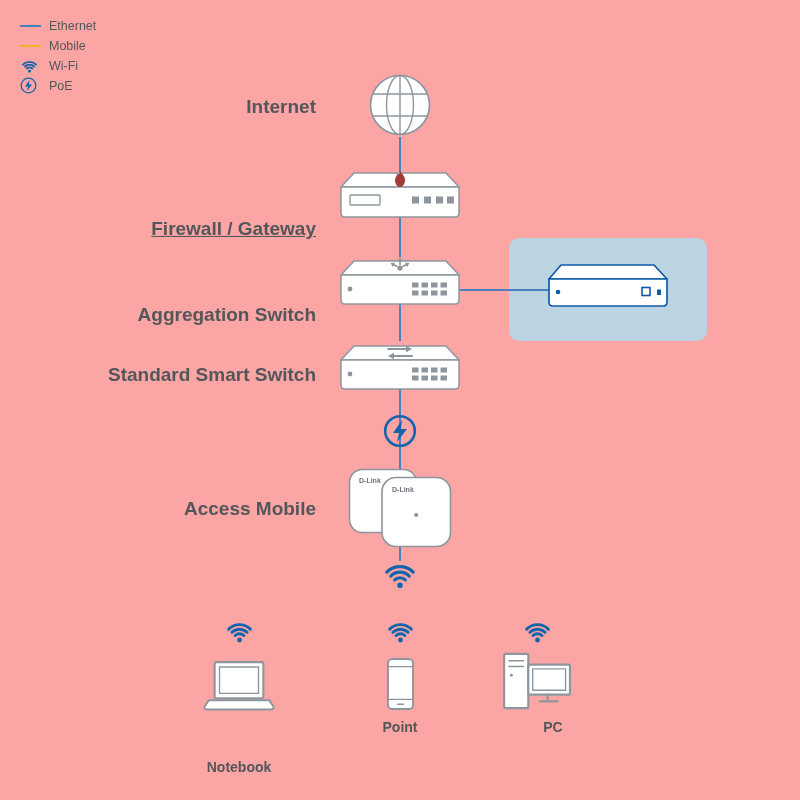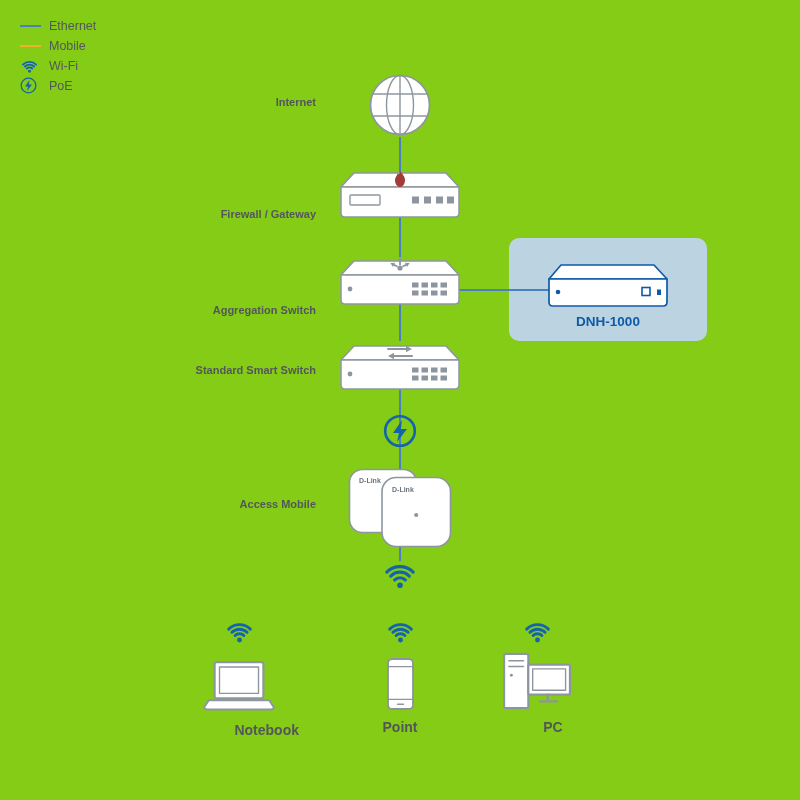--- a/index.html
+++ b/index.html
@@ -1,37 +1,37 @@
 <!DOCTYPE html>
 <html style="--ethernet-line: #4a80bf; --fiber-line: #f2b126; --wifi-blue: #1464ad; --device-gray: #8d969f; --label-text: #53575a; --dnh-highlight: #bcd3e1; --dnh-blue: #0d5ba8; --flame-red: #a23c38;"><head>
 <meta charset="utf-8">
 <style>
   * { margin:0; padding:0; box-sizing:border-box; }
   html,body { background:#fff; }
   body { font-family:"Liberation Sans","DejaVu Sans",sans-serif; }
 
-  .canvas { position:relative; width:800px; height:800px; background:#84cc16; overflow:hidden; }
+  .canvas { position:relative; width:800px; height:800px; background:#fca5a5; overflow:hidden; }
 
   
   .legend { position:absolute; left:20px; top:16px; z-index:3; }
   .legend-row { display:flex; align-items:center; height:19px; margin-bottom:1px; }
   .legend-swatch-wrap { width:26px; display:flex; align-items:center; }
   .legend-line { width:21px; height:2px; }
   .legend-line.ethernet { background:var(--ethernet-line,#4a80bf); }
   .legend-line.fiber { background:var(--fiber-line,#f2b126); }
   .legend-label { font-size:12.5px; color:var(--label-text,#53575a); margin-left:3px; }
 
   
   .dnh-panel { position:absolute; left:509px; top:238px; width:198px; height:103px;
                border-radius:10px; background:var(--dnh-highlight,#bcd3e1); z-index:0; }
   .lines { position:absolute; left:0; top:0; z-index:1; }
   .node { position:absolute; z-index:2; }
 
   
-  .node-label { position:absolute; font-size:11px; font-weight:700;
+  .node-label { position:absolute; font-size:19px; font-weight:700;
                 color:var(--label-text,#53575a); white-space:nowrap; z-index:2; }
   .left-label { right:484px; text-align:right; }
   .dnh-label { left:509px; width:198px; top:314px; text-align:center;
                color:var(--dnh-blue,#0d5ba8); font-size:13.5px; }
   .endpoint-label { text-align:center; font-size:14px; }
 
   
   .sw  { stroke:var(--device-gray,#8d969f); fill:#fff; stroke-linejoin:round; }
   .sg  { stroke:var(--device-gray,#8d969f); fill:none; stroke-linejoin:round; stroke-linecap:round; }
   .fg  { fill:var(--device-gray,#8d969f); }
@@ -111,21 +111,21 @@
       <path class="flame" d="M0,-8.5 C2,-5.5 5,-3.5 5,0.5 C5,4.6 2.8,7.4 0,7.4
                              C-2.8,7.4 -5,4.6 -5,0.5 C-5,-2.2 -3.2,-3.4 -2.1,-6.2
                              C-1.3,-4.6 -0.4,-5.2 0,-8.5 Z"></path>
     </g>
     <rect class="sg" x="14" y="25" width="30" height="10" rx="1" stroke-width="1.4"></rect>
     <rect class="fg" x="76" y="26.5" width="7" height="7"></rect>
     <rect class="fg" x="88" y="26.5" width="7" height="7"></rect>
     <rect class="fg" x="100" y="26.5" width="7" height="7"></rect>
     <rect class="fg" x="111" y="26.5" width="7" height="7"></rect>
   </svg>
-  <div class="node-label left-label" style="top:208px;">Firewall / Gateway</div>
+  <div class="node-label left-label" style="top:218px;text-decoration:underline;">Firewall / Gateway</div>
 
   <svg class="node" style="left:336px; top:255px;" width="128" height="52" viewBox="0 0 128 52">
     <path class="sw" d="M18 6 L110 6 L123 20 L5 20 Z" stroke-width="1.5"></path>
     <path class="sw" d="M5 20 H123 V45 Q123 49 119 49 H9 Q5 49 5 45 Z" stroke-width="1.5"></path>
     <g transform="translate(64,13)">
       <circle class="fg" r="2.6"></circle>
       <g>
           <line class="sg" x1="0" y1="-3.6" x2="0" y2="-7" stroke-width="1.8"></line>
          <polygon class="fg" points="-2.4,-6.8 0,-10.8 2.4,-6.8"></polygon>
         </g>
@@ -150,21 +150,20 @@
   </svg>
   <div class="node-label left-label" style="top:304px;">Aggregation Switch</div>
 
   <svg class="node" style="left:544px; top:262px;" width="128" height="46" viewBox="0 0 128 46">
     <path class="swb" d="M17 3 L110 3 L123 17 L5 17 Z" stroke-width="1.7"></path>
     <path class="swb" d="M5 17 H123 V40 Q123 44 119 44 H9 Q5 44 5 40 Z" stroke-width="1.7"></path>
     <circle class="fb" cx="14" cy="30" r="2.3"></circle>
     <rect class="sb" x="98" y="25.5" width="8" height="8" stroke-width="1.6"></rect>
     <rect class="fb" x="113" y="27.5" width="4" height="5.5"></rect>
   </svg>
-  <div class="node-label dnh-label">DNH-1000</div>
 
   <svg class="node" style="left:336px; top:340px;" width="128" height="52" viewBox="0 0 128 52">
     <path class="sw" d="M18 6 L110 6 L123 20 L5 20 Z" stroke-width="1.5"></path>
     <path class="sw" d="M5 20 H123 V45 Q123 49 119 49 H9 Q5 49 5 45 Z" stroke-width="1.5"></path>
     <g>
       <line class="sg" x1="52" y1="9" x2="70" y2="9" stroke-width="2"></line>
       <polygon class="fg" points="70,5.8 76,9 70,12.2"></polygon>
       <line class="sg" x1="76" y1="16" x2="58" y2="16" stroke-width="2"></line>
       <polygon class="fg" points="58,12.8 52,16 58,19.2"></polygon>
     </g>
@@ -218,21 +217,21 @@
     <path class="wifi" stroke-width="3.8" d="M10.1,16.1 A14,14 0 0 1 29.9,16.1"></path>
     <path class="wifi" stroke-width="3.8" d="M5.9,11.9 A20,20 0 0 1 34.1,11.9"></path>
     <circle class="fwifi" cx="20" cy="26" r="3.2"></circle>
   </svg>
 
   <svg class="node" style="left:200px; top:660px;" width="78" height="53" viewBox="0 0 80 54">
     <rect class="sw" x="15" y="2" width="50" height="37" rx="2" stroke-width="2.2"></rect>
     <rect class="sg" x="20" y="7" width="40" height="27" stroke-width="1.4"></rect>
     <path class="sw" d="M9,41 L71,41 L75.5,48 Q76,50.5 72.5,50.5 L7.5,50.5 Q4,50.5 4.5,48 Z" stroke-width="2"></path>
   </svg>
-  <div class="node-label endpoint-label" style="left:179px; top:722px; width:120px;text-align:right;">Notebook</div>
+  <div class="node-label endpoint-label" style="left:179px; top:759px; width:120px;">Notebook</div>
 
   <svg class="node" style="left:386px; top:657px;" width="29" height="54" viewBox="0 0 30 56">
     <rect class="sw" x="2" y="2" width="26" height="52" rx="4.5" stroke-width="2"></rect>
     <line class="sg" x1="2.5" y1="10" x2="27.5" y2="10" stroke-width="1.3"></line>
     <line class="sg" x1="2.5" y1="44" x2="27.5" y2="44" stroke-width="1.3"></line>
     <line class="sg" x1="12" y1="49" x2="18" y2="49" stroke-width="1.6"></line>
   </svg>
   <div class="node-label endpoint-label" style="left:350px; top:719px; width:100px;">Point</div>
 
   <svg class="node" style="left:502px; top:652px;" width="72" height="60" viewBox="0 0 74 62">

